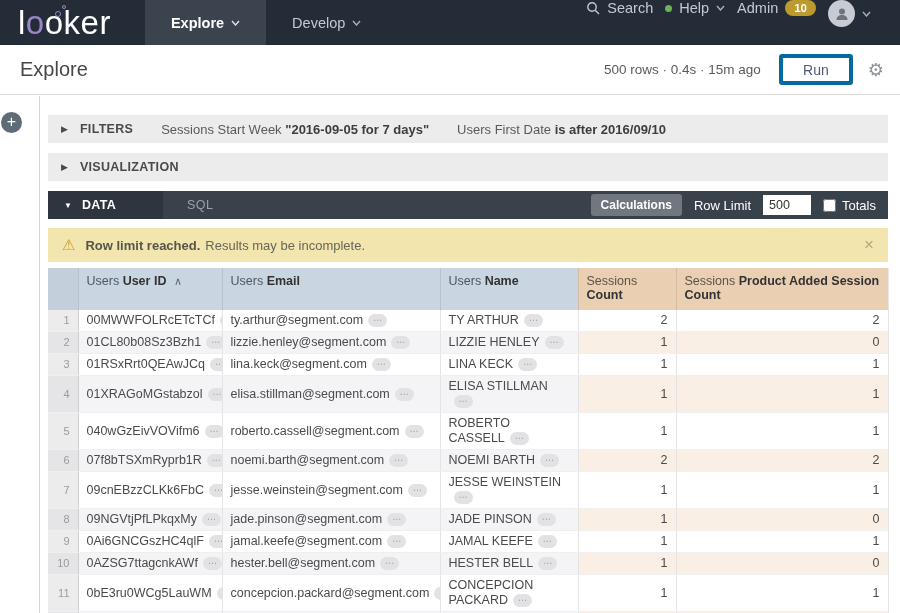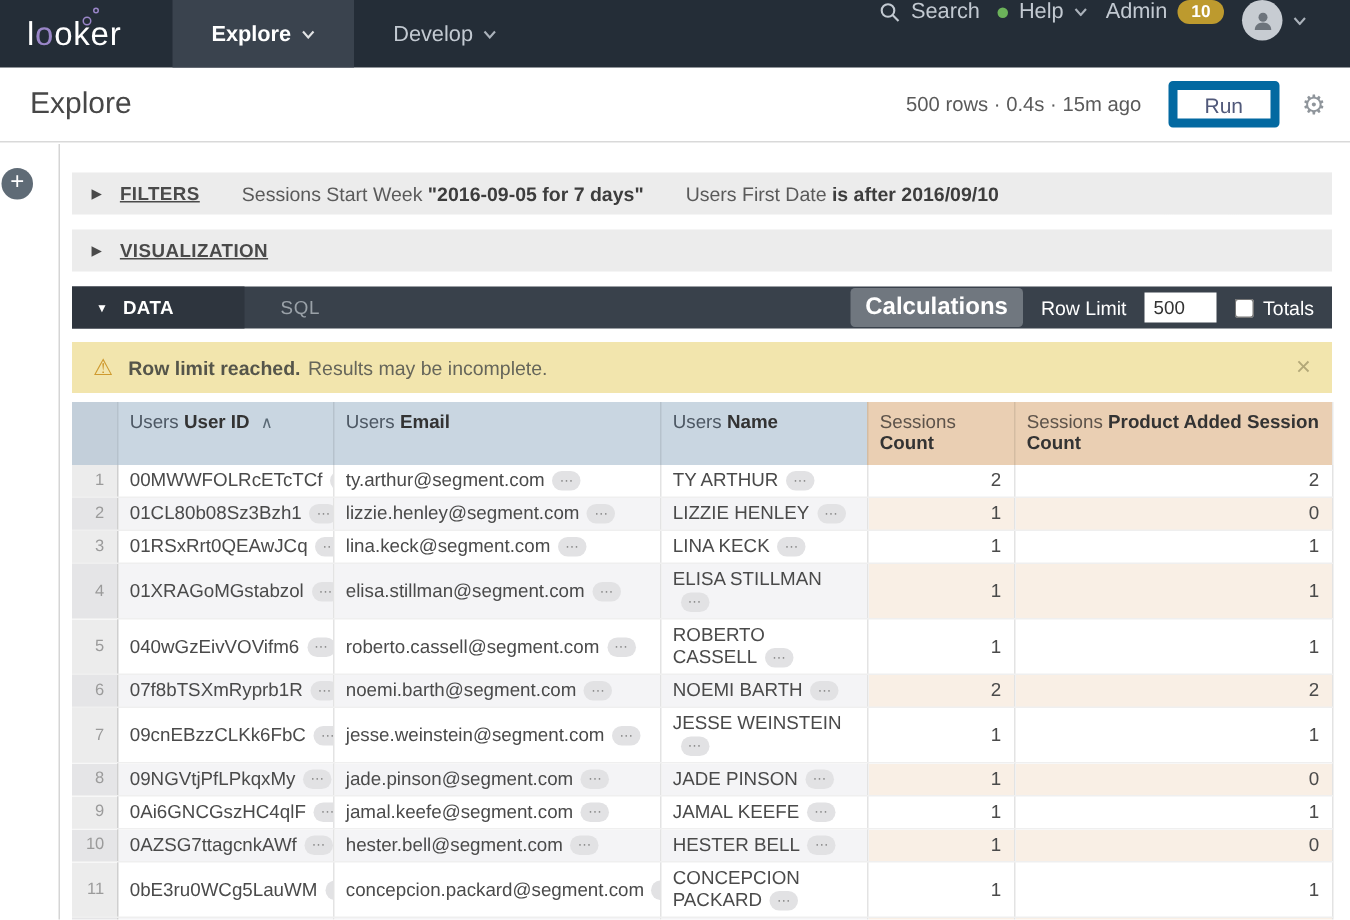--- a/index.html
+++ b/index.html
@@ -2,70 +2,70 @@
 <html><head>
 <meta charset="utf-8">
 <style>
   * { margin:0; padding:0; box-sizing:border-box; }
   html,body { width:900px; height:613px; overflow:hidden; background:#fff;
     font-family:"Liberation Sans", sans-serif; }
 
   
   .topnav { height:45px; background:#242d37; display:flex; align-items:stretch; color:#c2c9d1; font-size:14.5px; }
   .logo { display:flex; align-items:center; padding:0 34px 0 18px; position:relative; }
-  .logo-text { color:#fff; font-size:22px; font-weight:400; letter-spacing:0.5px; }
+  .logo-text { color:#fff; font-size:33px; font-weight:400; letter-spacing:0.5px; }
   .logo-text .o2 { color:#9a86c8; }
   .logo-bubbles { position:absolute; top:5px; left:55px; }
   .logo-bubbles i { position:absolute; border:1.5px solid #9a86c8; border-radius:50%; display:block; }
   .logo-bubbles i:nth-child(1){ width:6px; height:6px; left:0; top:6px; }
   .logo-bubbles i:nth-child(2){ width:4px; height:4px; left:7px; top:0; }
   .nav-items { display:flex; align-items:stretch; }
   .nav-item { display:flex; align-items:center; gap:7px; padding:0 26px; cursor:pointer; }
   .nav-item.active { background:#3a434e; color:#fff; font-weight:700; }
   .nav-right { margin-left:auto; display:flex; align-items:flex-start; gap:12px; padding-right:29px; }
   .nav-link { display:flex; align-items:center; gap:7px; cursor:pointer; }
   .dot { width:7px; height:7px; border-radius:50%; background:#6cb35a; display:inline-block; }
   .badge { background:#bd9a2e; color:#fff; font-size:11.5px; font-weight:700; border-radius:10px; padding:2px 9px; }
   .avatar { width:27px; height:27px; border-radius:50%; background:#c7ccd2; display:flex; align-items:center; justify-content:center; }
   .chev { opacity:0.85; }
 
   
   .page-header { height:50px; border-bottom:1px solid #d9d9d9; display:flex; align-items:center; padding:0 16px 0 20px; }
   .page-title { font-size:20px; color:#474747; font-weight:400; }
   .header-right { margin-left:auto; display:flex; align-items:center; }
   .stats { font-size:13.5px; color:#5a5a5a; margin-right:18px; }
-  .run-btn { width:74px; height:31px; background:#fff; border:6px solid #0369a1; border-radius:3px;
+  .run-btn { width:74px; height:31px; background:#fff; border:4px solid #0369a1; border-radius:3px;
     color:#51597a; font-size:14px; cursor:pointer; font-family:inherit; }
   .gear { font-size:18px; color:#8f959b; margin-left:15px; cursor:pointer; }
 
   
   .rail { position:absolute; left:0; top:96px; width:40px; height:517px; border-right:1px solid #d5d5d5; background:#fff; }
   .plus-btn { position:absolute; left:1px; top:16px; width:21px; height:21px; border-radius:50%;
     background:#5f6b76; color:#fff; font-size:16px; line-height:19px; text-align:center; cursor:pointer; }
 
   
   .content { margin:20px 12px 0 48px; width:840px; }
   .bar { height:28px; background:#ececec; display:flex; align-items:center; padding:0 13px; margin-bottom:10px;
     font-size:12.5px; color:#4a4a4a; position:relative; overflow:hidden; }
   .bar .tri { font-size:9px; color:#4a4a4a; margin-right:12px; }
-  .bar .bar-title { font-weight:700; letter-spacing:0.3px; margin-right:28px;text-decoration:underline; }
+  .bar .bar-title { font-weight:700; letter-spacing:0.3px; margin-right:28px; }
   .filter-item { white-space:nowrap; margin-right:28px; font-size:13px; color:#5a5a5a; }
   .filter-item b { color:#3d3d3d; }
   .fade { position:absolute; right:0; top:0; width:130px; height:100%;
     background:linear-gradient(to right, rgba(236,236,236,0), #ececec 75%); }
 
   
   .data-bar { height:28px; background:#39414b; display:flex; align-items:stretch; margin-bottom:9px; color:#fff; font-size:12.5px; }
   .data-head { background:#2e353e; display:flex; align-items:center; gap:10px; padding:0 22px 0 16px; width:115px; }
   .data-head .tri-down { font-size:8px; }
   .data-head .bar-title { font-weight:700; letter-spacing:0.3px; }
   .data-tab { display:flex; align-items:center; padding:0 24px; letter-spacing:0.5px; cursor:pointer; color:#9aa1a8; }
   .data-tab.active { background:#6e757e; color:#fff; }
   .data-right { margin-left:auto; display:flex; align-items:center; gap:12px; padding-right:12px; }
-  .calc-btn { background:#70777f; border:none; color:#fff; font-weight:700; font-size:16px;
+  .calc-btn { background:#70777f; border:none; color:#fff; font-weight:700; font-size:12px;
     padding:4px 10px; border-radius:3px; cursor:pointer; font-family:inherit; }
   .rl-label { font-size:13px; }
   .rl-input { width:48px; height:20px; border:none; font-size:12.5px; padding:2px 6px; font-family:inherit; color:#333; }
   .totals { display:flex; align-items:center; gap:6px; font-size:13px; }
   .totals input { width:13px; height:13px; }
 
   
   .warning { height:34px; background:#f2e5ad; display:flex; align-items:center; padding:0 14px; margin-bottom:6px;
     font-size:13px; color:#66665a; }
   .warn-icon { color:#cf9a2f; font-size:15px; margin-right:10px; }

